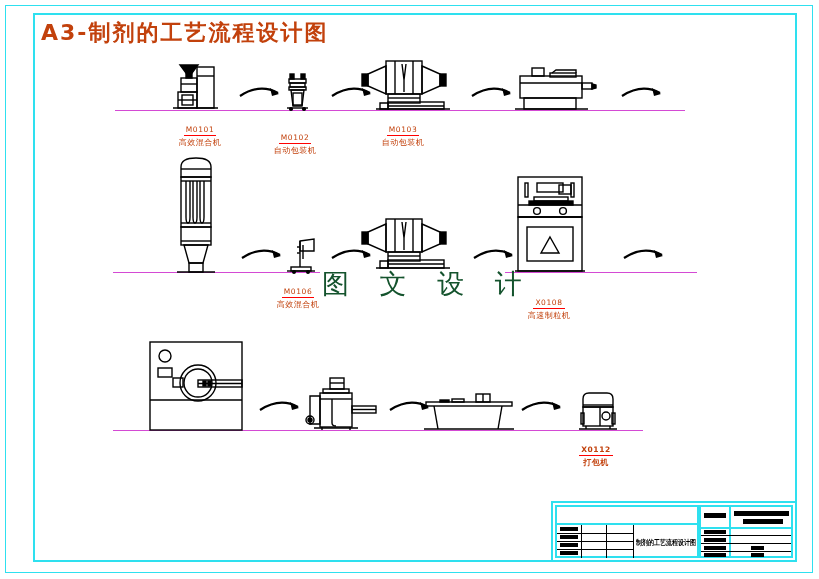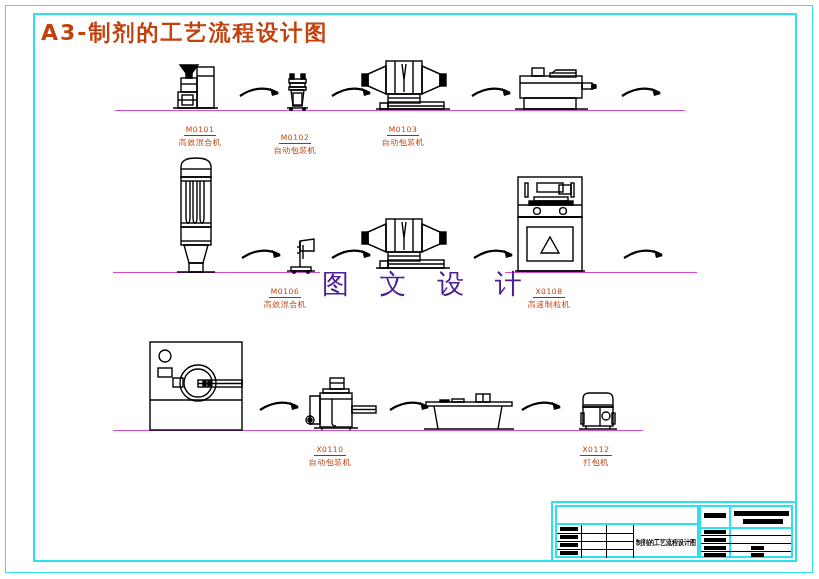--- a/index.html
+++ b/index.html
@@ -13,21 +13,21 @@
     border:1px solid #2ee0ef;box-sizing:border-box;}
   .border-inner{position:absolute;left:33px;top:13px;width:764px;height:549px;
     border:2px solid #2ee0ef;box-sizing:border-box;}
 
   
   .sheet-title{position:absolute;left:41px;top:18px;color:#c2410c;
     font-family:"DejaVu Sans","Liberation Sans",sans-serif;
     font-size:22px;font-weight:bold;letter-spacing:2px;white-space:nowrap;}
 
   
-  .watermark{position:absolute;left:322px;top:266px;font-size:27px;color:#4c1d95;
+  .watermark{position:absolute;left:322px;top:266px;font-size:27px;color:#14532d;
     letter-spacing:11px;white-space:nowrap;
     font-family:"DejaVu Sans","Liberation Sans",sans-serif;}
 
   
   .baseline{position:absolute;height:0;border-top:1.4px solid #d44ad4;}
 
   
   .machine{position:absolute;}
   .machine svg{display:block;overflow:visible;}
 
@@ -380,34 +380,30 @@
   </div>
   <div class="tag" style="left:255px;top:117px;width:80px;margin-top:8px;">
     <span class="code">M0102</span>
     <span class="cname">自动包装机</span>
   </div>
   <div class="tag" style="left:363px;top:117px;width:80px;">
     <span class="code">M0103</span>
     <span class="cname">自动包装机</span>
   </div>
 
-  <div class="tag" style="left:250px;top:279px;width:70px;text-align:center;">
+  <div class="tag" style="left:263px;top:279px;width:70px;text-align:center;">
     <span class="code">M0106</span>
     <span class="cname">高效混合机</span>
   </div>
-  <div class="tag" style="left:509px;top:279px;width:80px;">
+  <div class="tag" style="left:509px;top:290px;width:80px;">
     <span class="code">X0108</span>
     <span class="cname">高速制粒机</span>
   </div>
 
-  <div class="tag" style="left:290px;top:437px;width:80px;">
-    <span class="code">X0110</span>
-    <span class="cname">自动包装机</span>
-  </div>
-  <div class="tag" style="left:561px;top:437px;width:70px;">
+  <div class="tag" style="left:561px;top:437px;width:70px;font-weight:bold;">
     <span class="code">X0112</span>
     <span class="cname">打包机</span>
   </div>
 
   <div class="tb-wrap">
 
     <div class="tb-cyanbox" style="left:0;top:0;width:246px;height:61px;"></div>
 
     <div class="tb-cyanbox" style="left:4px;top:4px;width:144px;height:53px;"></div>
     <div class="tb-cyanbox" style="left:148px;top:4px;width:94px;height:53px;"></div>

